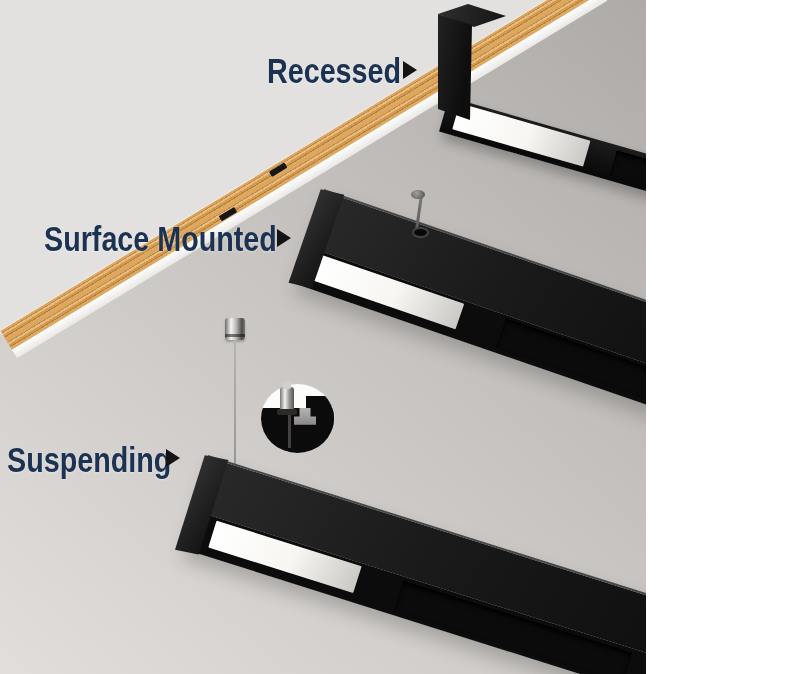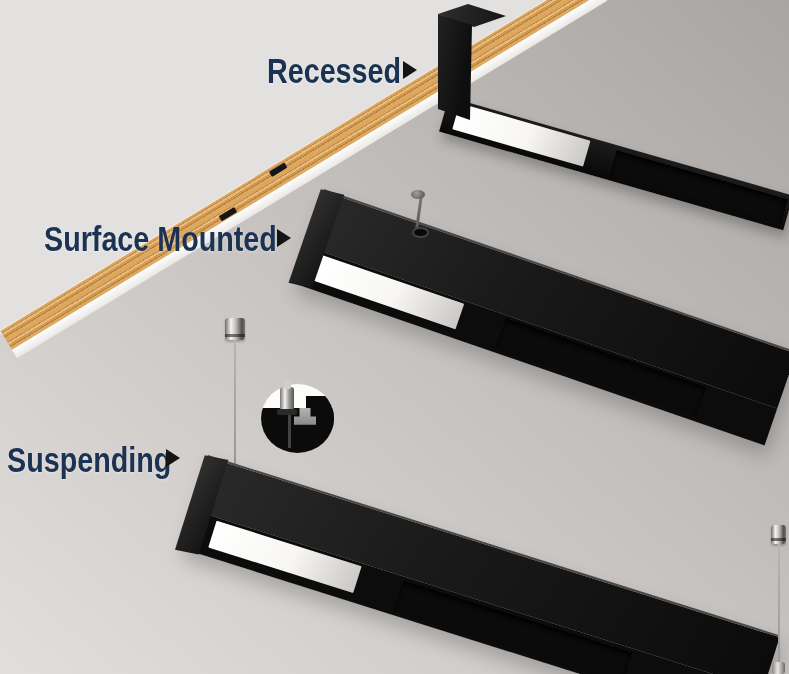--- a/index.html
+++ b/index.html
@@ -1,16 +1,16 @@
 <!DOCTYPE html>
 <html style="--label-text: #1c3252; --arrow: #141414; --ceiling-dark: #a8a5a2; --ceiling-light: #e1dedb; --upper-panel: #e2e1e0; --wood-edge: #d7a05e; --fixture-black: #121212; --diffuser-white: #f7f6f2; --chrome: #d9d8d6;"><head>
 <meta charset="utf-8">
 <style>
   html,body{margin:0;padding:0;background:#ffffff;}
-  #scene{position:relative;width:789px;height:674px;overflow:hidden;
+  #scene{position:relative;width:646px;height:674px;overflow:hidden;
          font-family:"Liberation Sans", sans-serif;background:#e1dedb;}
   #scene *{position:absolute;box-sizing:border-box;}
 
   
   .ceiling{left:0;top:0;width:789px;height:674px;
     background:linear-gradient(to bottom left,var(--ceiling-dark) 0%,#c3c0bd 45%,var(--ceiling-light) 100%);}
   .upper-panel{left:0;top:0;width:560px;height:340px;background:var(--upper-panel);
     clip-path:polygon(0 0,557px 0,0 335px);}
   .panel-edge{left:0;top:330px;width:690px;height:34px;transform:rotate(-31.2deg);transform-origin:0 0;}
   .wood{position:absolute;left:0;top:0;width:100%;height:23px;border-top:1px solid #f2ead9;

